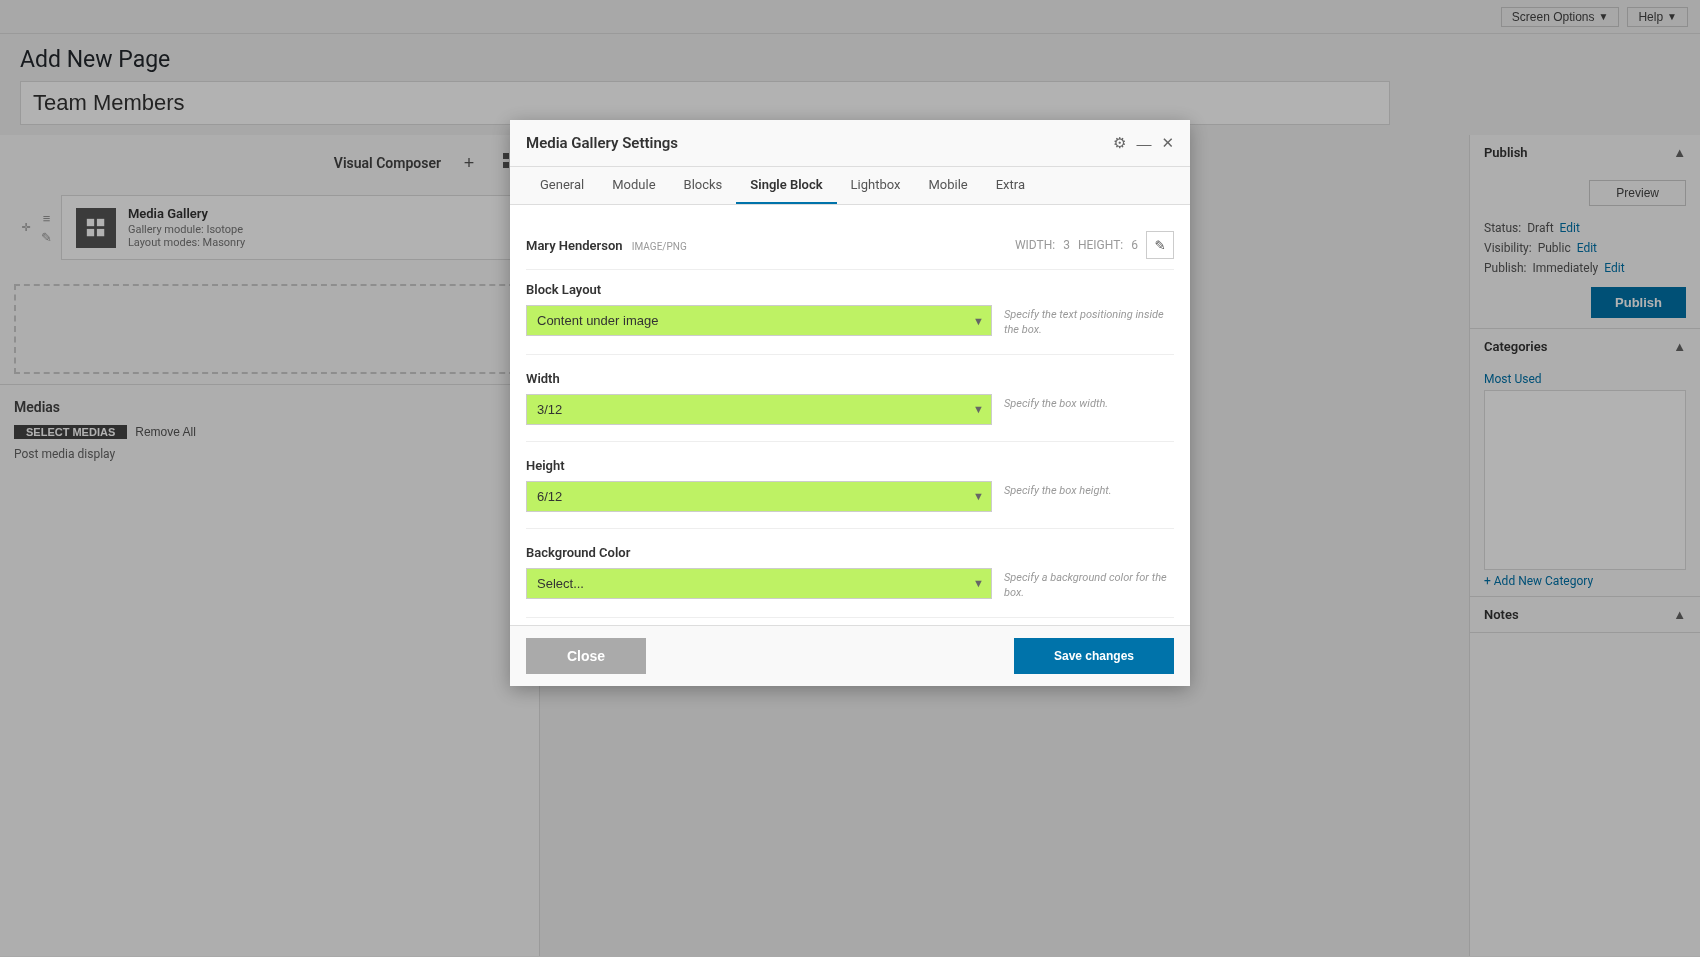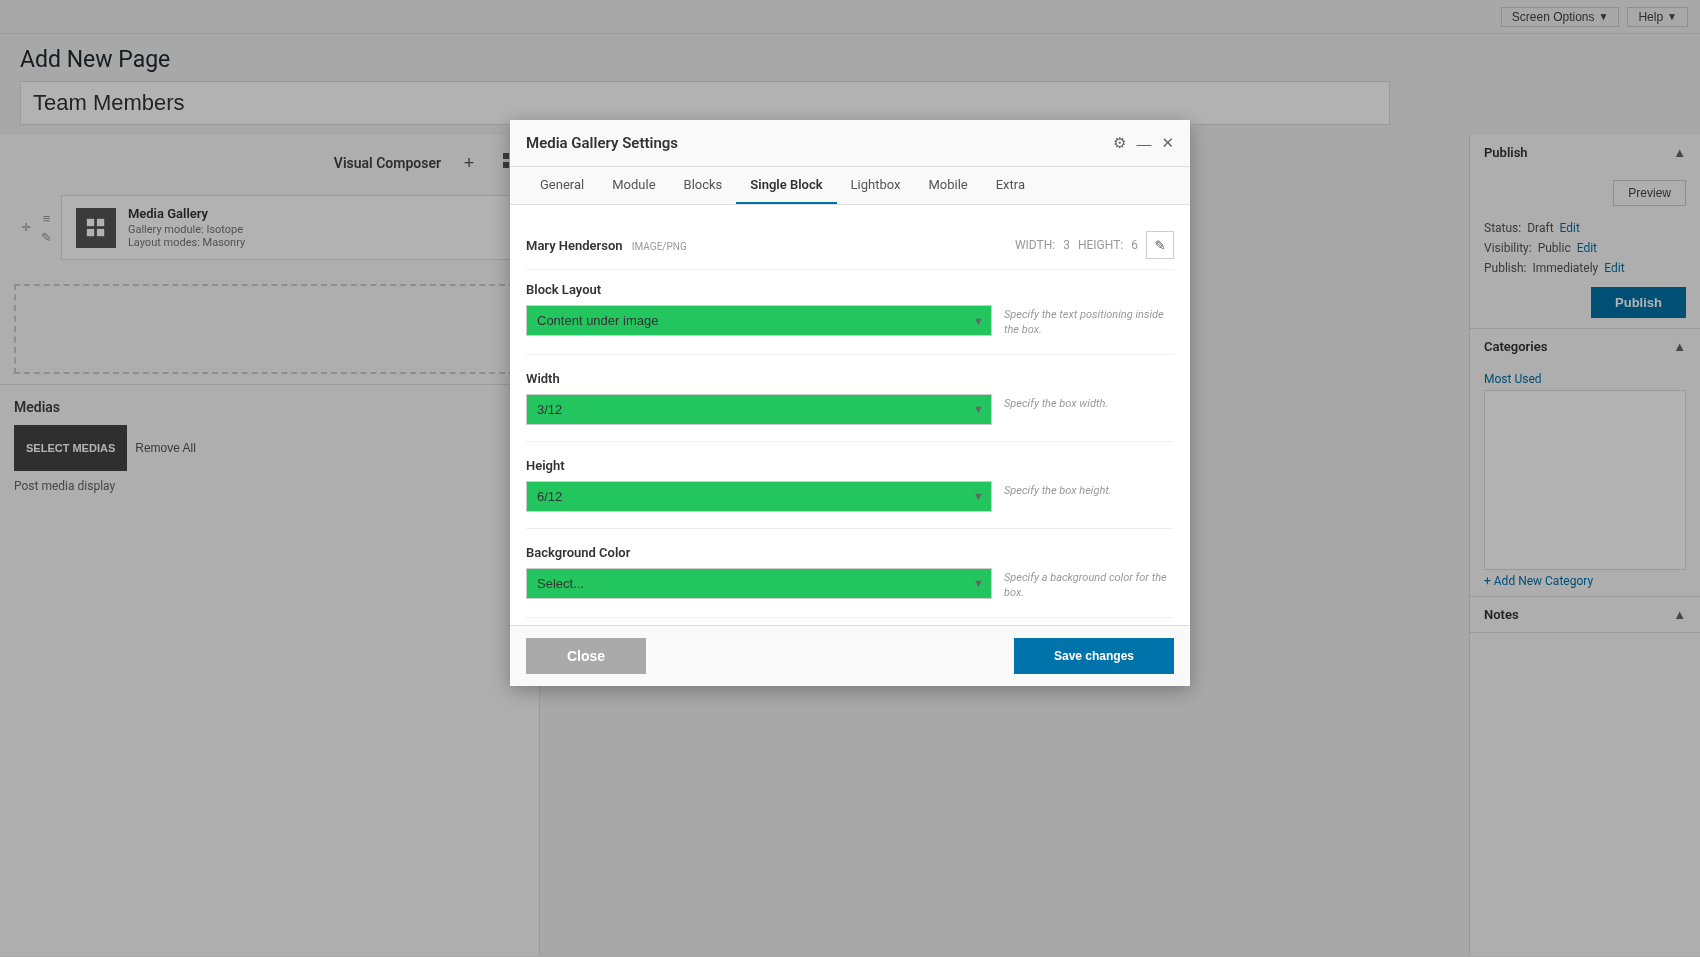--- a/index.html
+++ b/index.html
@@ -242,21 +242,21 @@
       margin-bottom: 10px;
     }
     .medias-btns {
       display: flex;
       gap: 8px;
     }
     .btn-select-medias {
       background: #444;
       color: #fff;
       border: none;
-      padding: 17px 12px;
+      padding: 1px 12px;
       font-size: 11px;
       font-weight: 700;
       text-transform: uppercase;
       cursor: pointer;
     }
     .btn-remove-all {
       background: none;
       border: none;
       color: #555;
       font-size: 12px;
@@ -293,21 +293,21 @@
       cursor: pointer;
       color: #666;
     }
 
     .publish-section {
       padding: 10px 14px;
     }
     .preview-btn {
       border: 1px solid #ccc;
       background: #f9f9f9;
-      padding: 5px 14px;
+      padding: 5px 26px;
       font-size: 12px;
       cursor: pointer;
       color: #444;
       float: right;
     }
     .status-row {
       display: flex;
       align-items: center;
       gap: 6px;
       margin-bottom: 6px;
@@ -493,21 +493,21 @@
       gap: 12px;
     }
     .select-wrapper {
       position: relative;
       flex: 1;
     }
     .form-select {
       width: 100%;
       padding: 7px 30px 7px 10px;
       border: 1px solid #ccc;
-      background: #22c55e;
+      background: #bef264;
       font-size: 13px;
       color: #333;
       appearance: none;
       cursor: pointer;
       outline: none;
     }
     .select-arrow {
       position: absolute;
       right: 8px;
       top: 50%;

